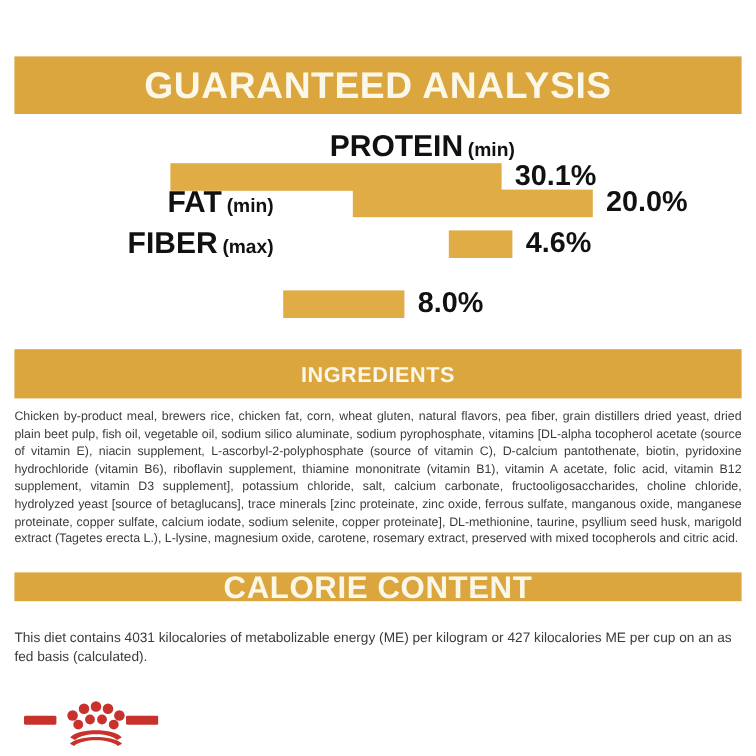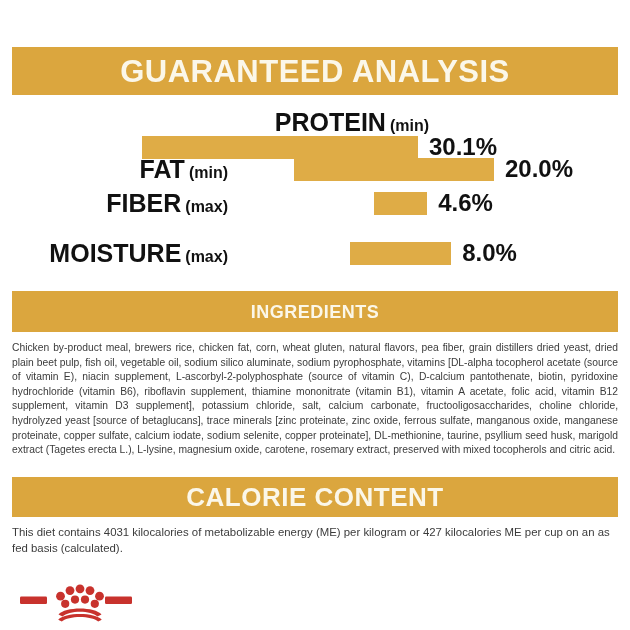--- a/index.html
+++ b/index.html
@@ -41,21 +41,21 @@
     white-space: nowrap;
     font-family: "Liberation Sans", sans-serif;
   }
 
   #band-guaranteed { top: 47px; height: 48px; }
   #band-guaranteed .band-title { font-size: 31px; }
 
   #band-ingredients { top: 291px; height: 41px; }
   #band-ingredients .band-title { font-size: 18px; }
 
-  #band-calorie { top: 477px; height: 40px; }
+  #band-calorie { top: 477px; height: 24px; }
   #band-calorie .band-title { font-size: 26px; }
 
   
   #analysis-chart {
     position: absolute;
     left: 0;
     top: 110px;
     width: 630px;
     height: 160px;
   }
@@ -175,23 +175,20 @@
       <div class="nutrient-label" style="color: rgb(17, 17, 17);">
         <span>FIBER</span><span class="nutrient-qualifier">(max)</span>
       </div>
       <div class="bar-area">
         <div class="bar" style="width: 53px; background: rgb(223, 172, 70);"></div>
         <span class="bar-value" style="color: rgb(17, 17, 17);">4.6%</span>
       </div>
     </div>
 
     <div class="nutrient-row" style="top:126px;">
-      <div class="nutrient-label" style="color: rgb(17, 17, 17);">
-        <span>MOISTURE</span><span class="nutrient-qualifier">(max)</span>
-      </div>
       <div class="bar-area">
         <div class="bar" style="width: 101px; background: rgb(223, 172, 70);"></div>
         <span class="bar-value" style="color: rgb(17, 17, 17);">8.0%</span>
       </div>
     </div>
 
   </div>
 
   <div class="band" id="band-ingredients" style="background: rgb(219, 166, 62);">
     <span class="band-title" style="color: rgb(251, 247, 233);">INGREDIENTS</span>

